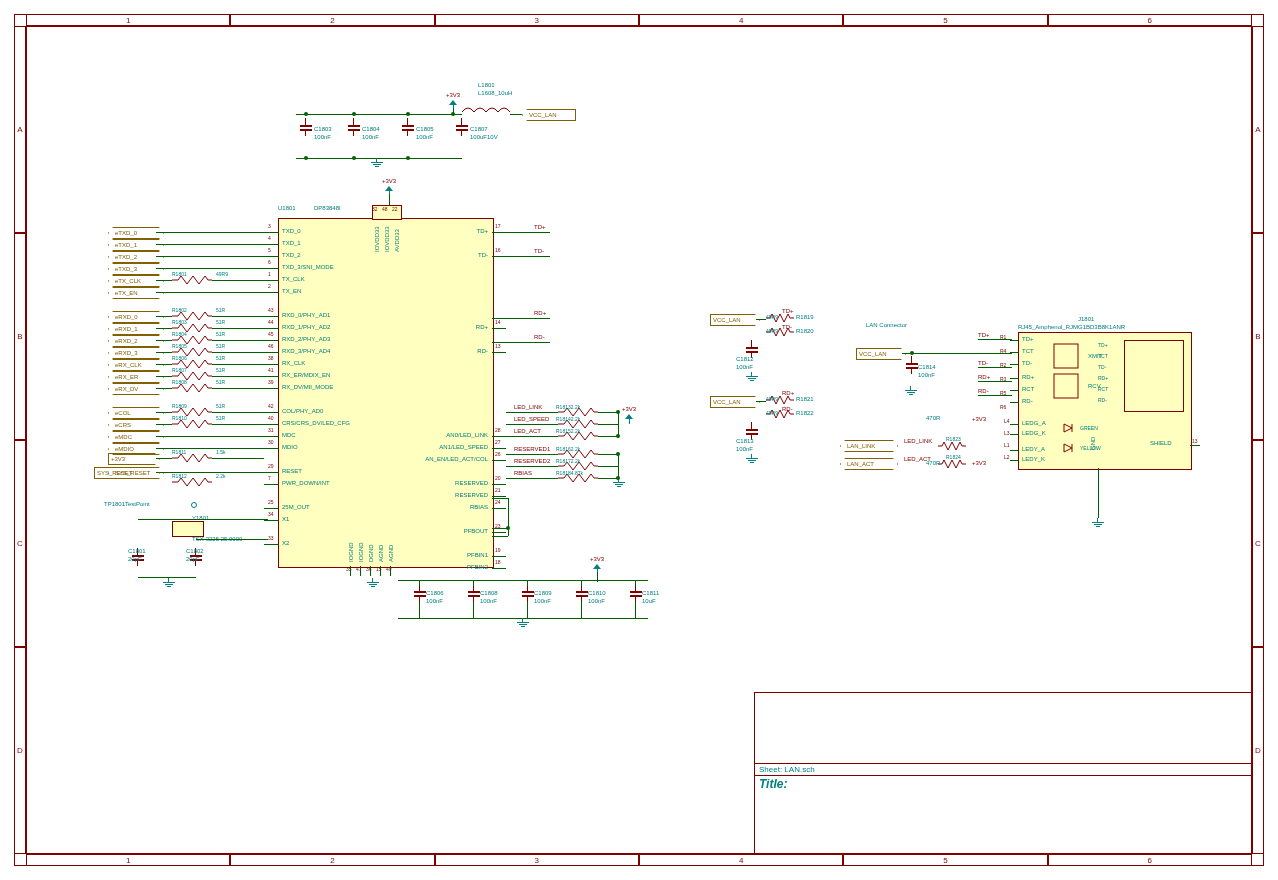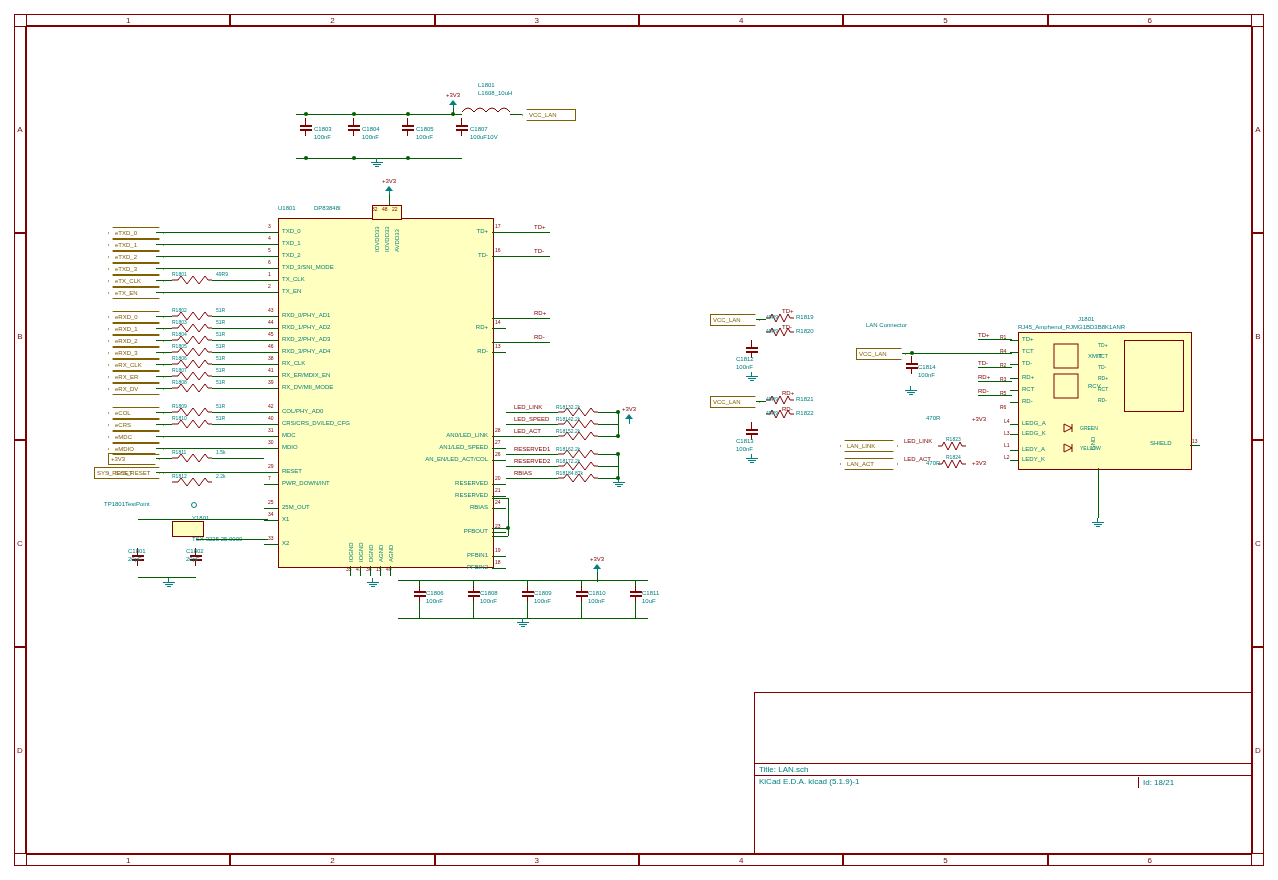--- a/index.html
+++ b/index.html
@@ -877,26 +877,25 @@
       <div class="pin-num" style="left:1000px;top:404px">R6</div>
       <div class="pin-num" style="left:1004px;top:418px">L4</div>
       <div class="pin-num" style="left:1004px;top:430px">L3</div>
       <div class="pin-num" style="left:1004px;top:442px">L1</div>
       <div class="pin-num" style="left:1004px;top:454px">L2</div>
     </div>
 
   <div class="titleblock">
     <div style="height:70px"></div>
     <div class="row">
-        <span>Title: LAN.sch</span>
-      </div>
-    <div class="row" style="display:flex">
-      <span style="flex:1">KiCad E.D.A.  kicad (5.1.9)-1</span>
-      <span class="cell" style="width:100px">Id: 18/21</span>
-    </div>
+        <span>Sheet: LAN.sch</span>
+      </div>
+    <div class="row" style="font-size:12px;font-weight:bold;font-style:italic">
+        <span>Title:</span>
+      </div>
   </div>
 
 <div class="junction" style="left:453px;top:114px"></div>
     <div class="junction" style="left:306px;top:114px"></div>
     <div class="junction" style="left:354px;top:114px"></div>
     <div class="junction" style="left:408px;top:114px"></div>
     <div class="junction" style="left:306px;top:158px"></div>
     <div class="junction" style="left:354px;top:158px"></div>
     <div class="junction" style="left:408px;top:158px"></div>
     <div class="junction" style="left:618px;top:412px"></div>

